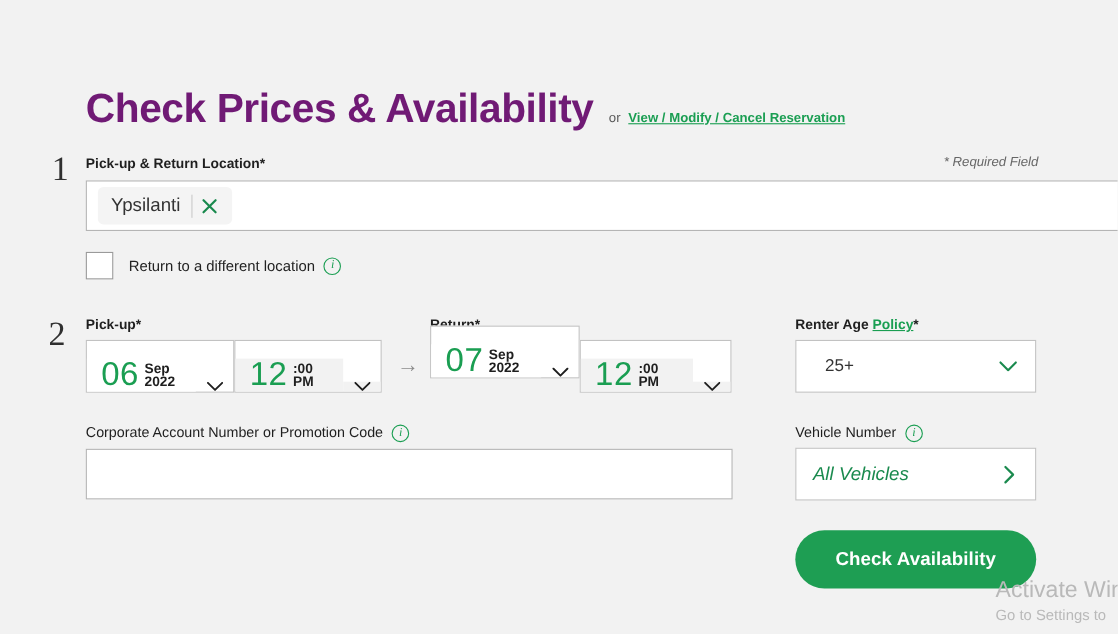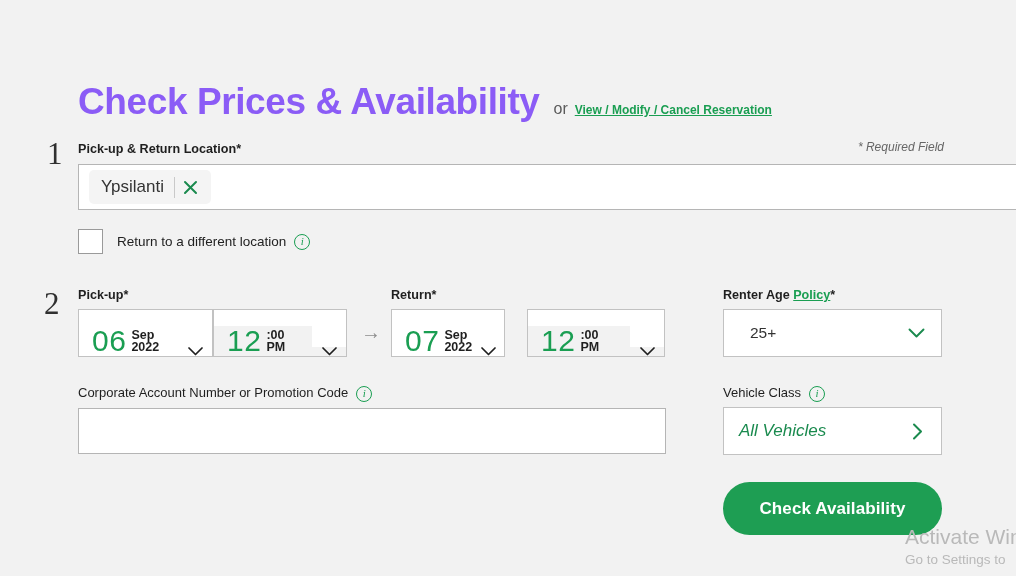--- a/index.html
+++ b/index.html
@@ -27,26 +27,26 @@
     position: absolute;
     left: 78px;
     top: 76px;
     display: flex;
     align-items: baseline;
   }
   .page-title {
     font-size: 37px;
     font-weight: bold;
     letter-spacing: -0.4px;
-    color: #8b5cf6;
+    color: #701a75;
     white-space: nowrap;
     line-height: 44px;
   }
   .or-text {
-    font-size: 16px;
+    font-size: 12px;
     color: #5a5a5a;
     margin-left: 14px;
     margin-top: 24px;
   }
   .modify-link {
     font-size: 12px;
     font-weight: bold;
     color: #1a9e52;
     text-decoration: underline;
     margin-left: 7px;
@@ -182,21 +182,21 @@
     position: absolute;
     height: 48px;
     border: 1px solid #c2c2c2;
     box-sizing: border-box;
     display: flex;
     background: #ffffff;
     align-items: flex-end;
   }
   #pickup-group { left: 78px; top: 309px; width: 135px; }
   #pickup-time-group { left: 213px; top: 309px; width: 134px; }
-  #return-group { left: 391px; top: 309px; width: 114px; }
+  #return-group { left: 391px; top: 296px; width: 136px; }
   #return-time-group { left: 527px; top: 309px; width: 138px; }
 
   .dt-cell {
     display: flex;
     align-items: center;
     flex: 1;
     padding-left: 13px;
     box-sizing: border-box;
   }
   .cell-white { background: #ffffff; }
@@ -448,21 +448,21 @@
   <div id="age-select">
     <span class="val">25+</span>
     <span>
       <svg class="chev" width="17" height="10" viewBox="0 0 17 10" aria-hidden="true">
         <path d="M1.5 1.5 L8.5 8.5 L15.5 1.5" stroke="#1a8a4e" stroke-width="1.9" fill="none" stroke-linecap="round" stroke-linejoin="round"></path>
       </svg>
     </span>
   </div>
 
   <div class="field-label-normal" id="vclass-label">
-    <span>Vehicle Class</span><span class="info-icon">i</span>
+    <span>Vehicle Number</span><span class="info-icon">i</span>
   </div>
   <div id="vclass-select">
     <span class="val">All Vehicles</span>
     <span>
       <svg class="chev" width="11" height="17" viewBox="0 0 11 17" aria-hidden="true">
         <path d="M2 1.5 L9 8.5 L2 15.5" stroke="#1a8a4e" stroke-width="2" fill="none" stroke-linecap="round" stroke-linejoin="round"></path>
       </svg>
     </span>
   </div>
 

